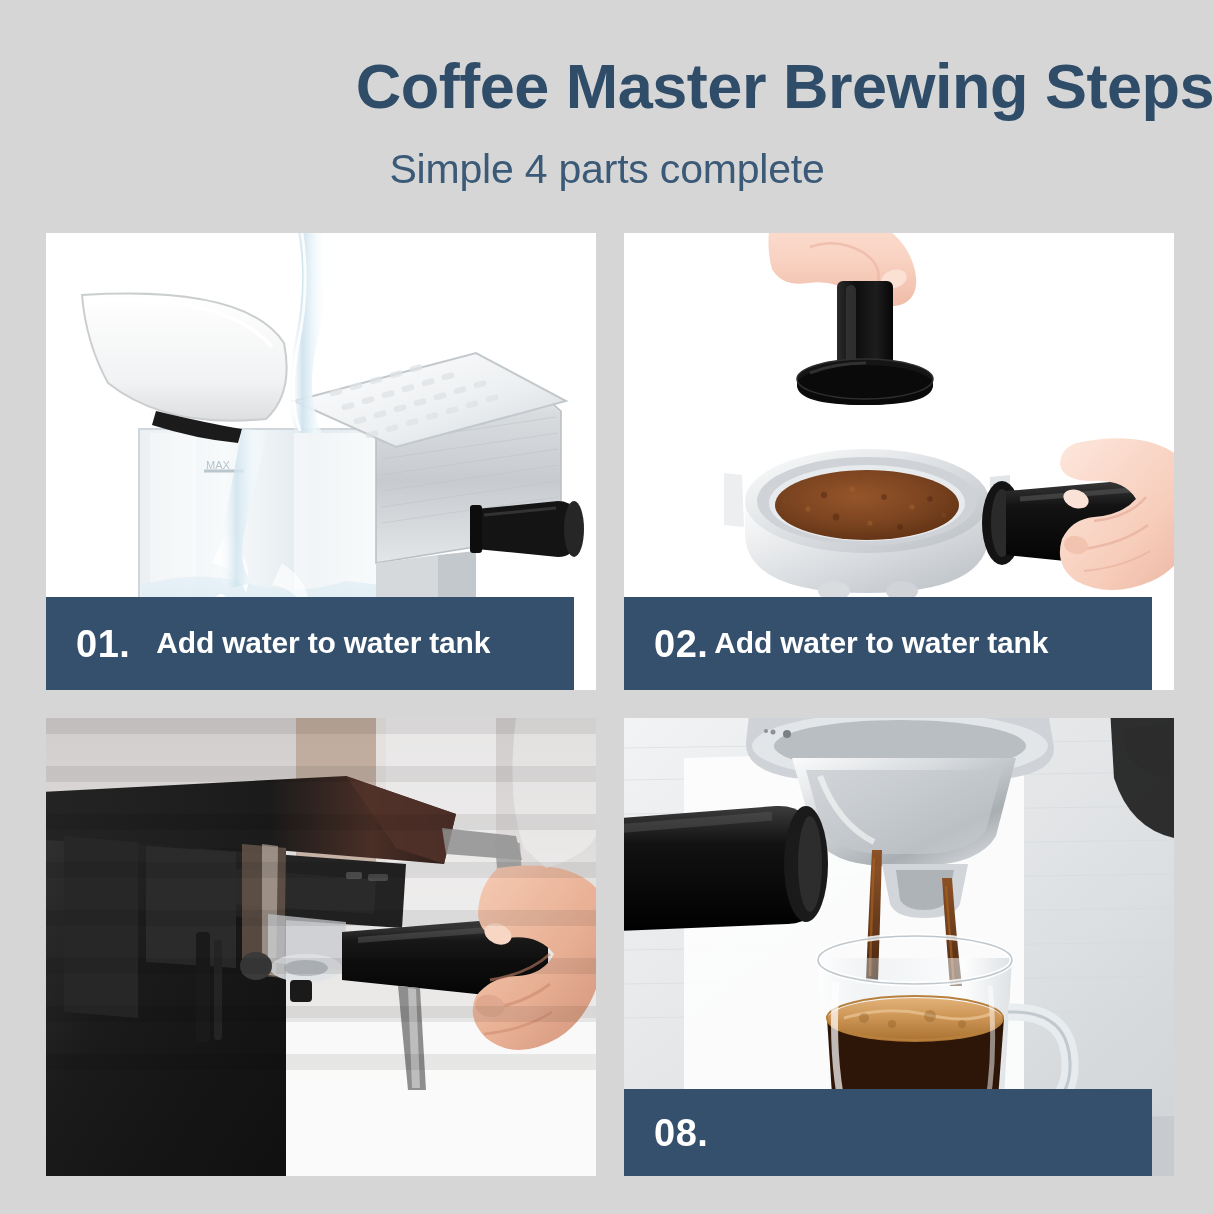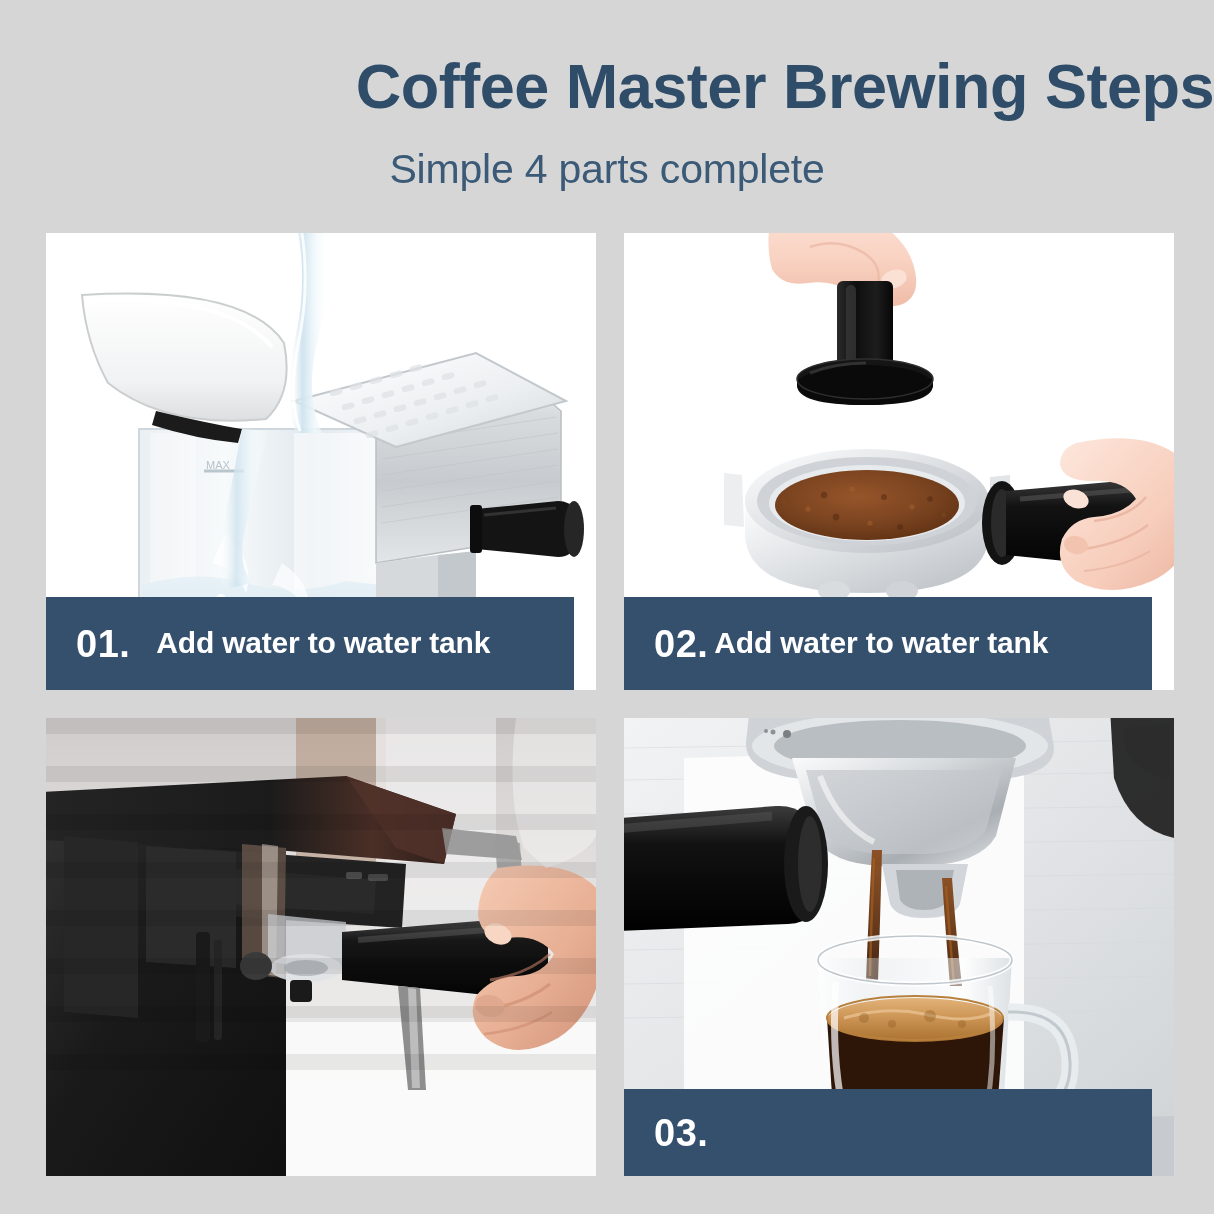--- a/index.html
+++ b/index.html
@@ -550,18 +550,18 @@
           <path d="M118 420 L250 414 L248 448 L120 452 Z" fill="#e1e4e6"></path>
           <circle cx="132" cy="436" r="9" fill="#9ea3a7"></circle>
 
           <path d="M486 -10 L550 -10 L550 120 Q506 110 490 60 Z" fill="#1a1a1a" opacity="0.9"></path>
           <path d="M500 10 L546 6 L546 60 Q514 56 502 34 Z" fill="#2c2c2c" opacity="0.7"></path>
 
           <ellipse cx="300" cy="436" rx="120" ry="18" fill="#9aa0a5" opacity="0.28"></ellipse>
         </svg>
       </div>
       <div class="caption r2">
-        <span class="cap-num">03.</span>
+        <span class="cap-num">08.</span>
       </div>
     </div>
 
   </div>
 </div>
 
 </body></html>

